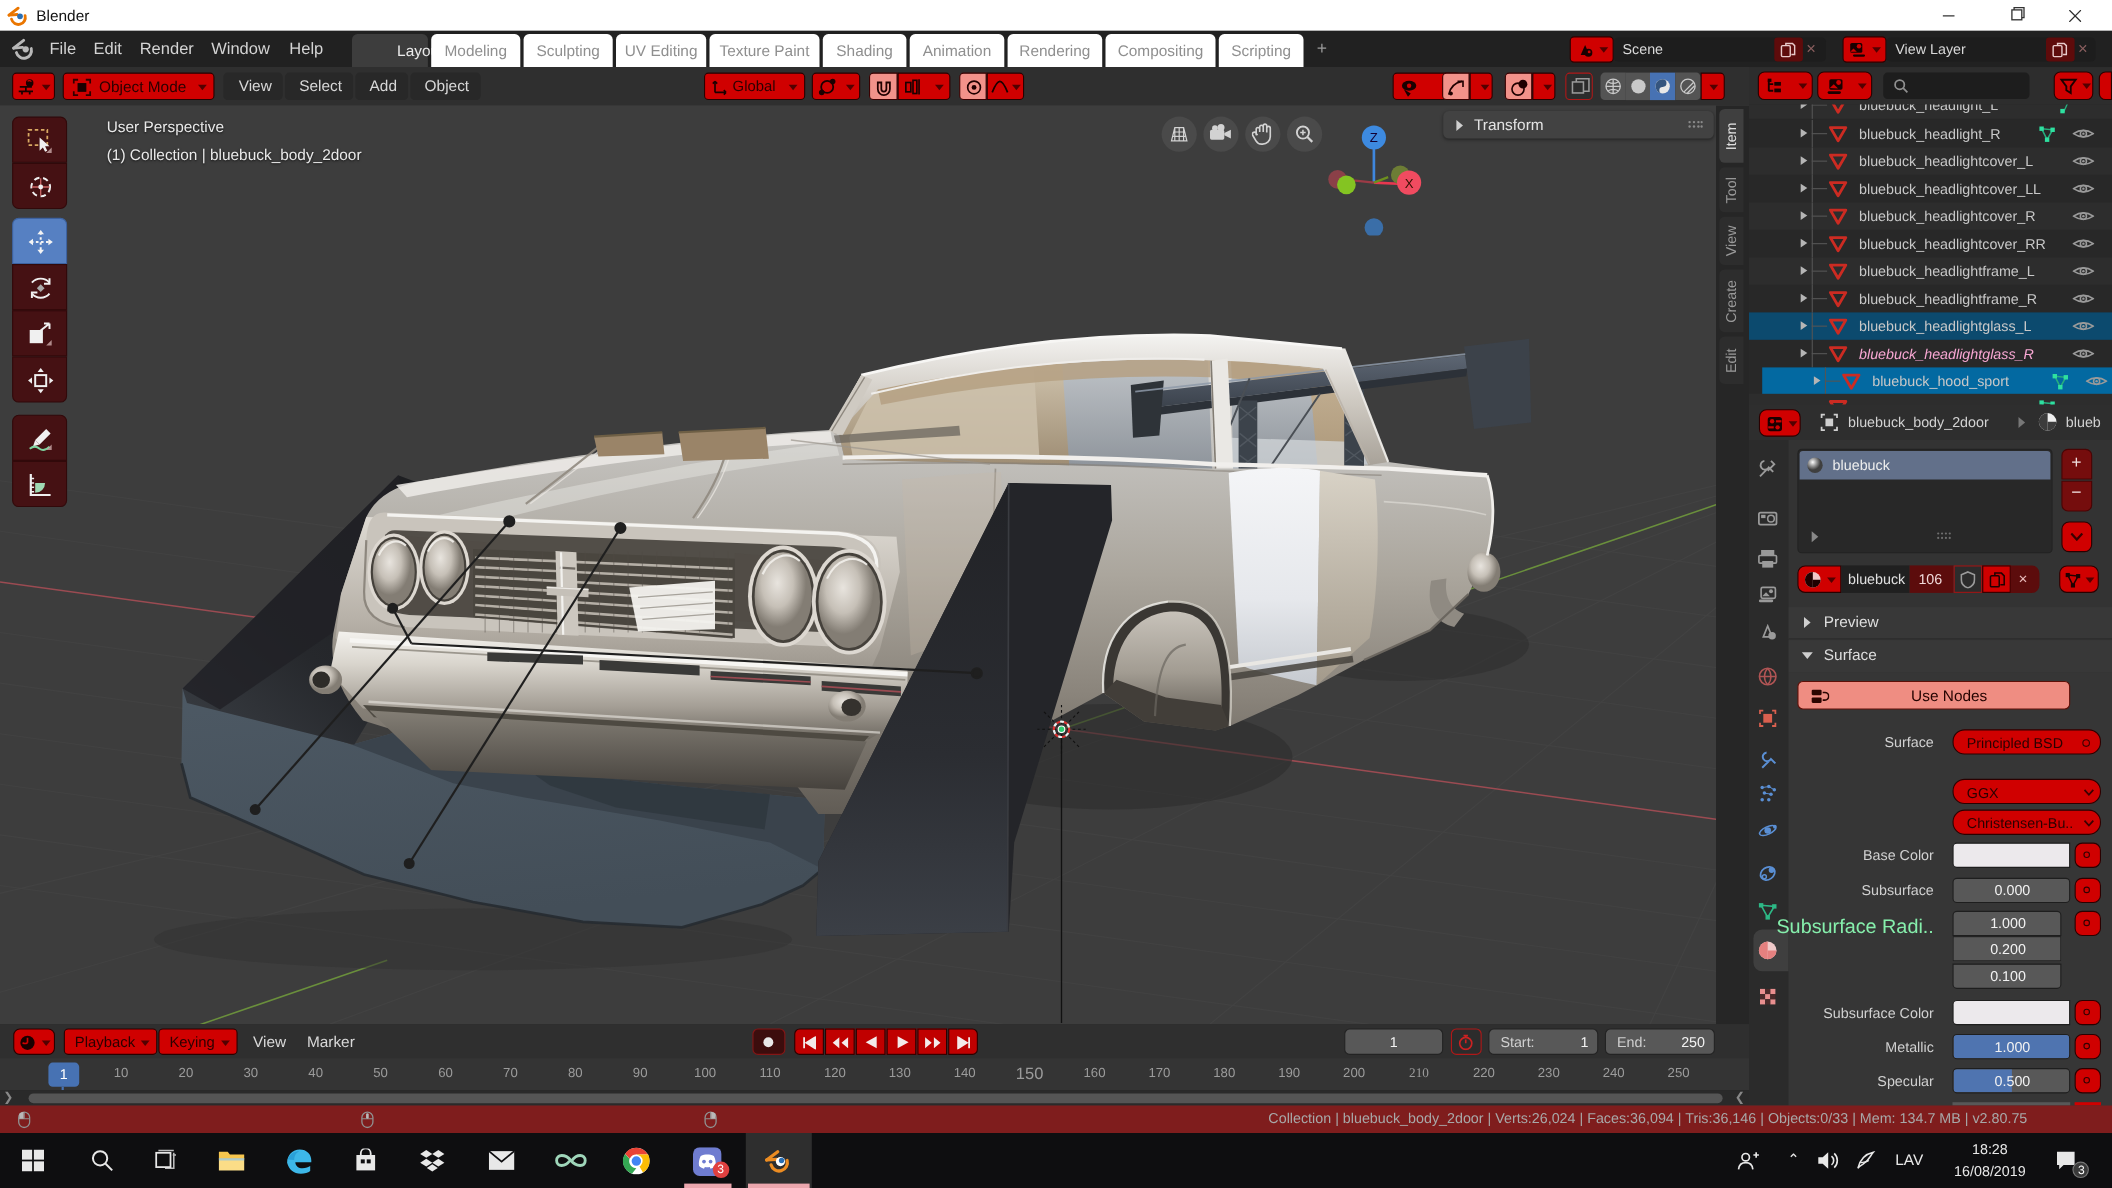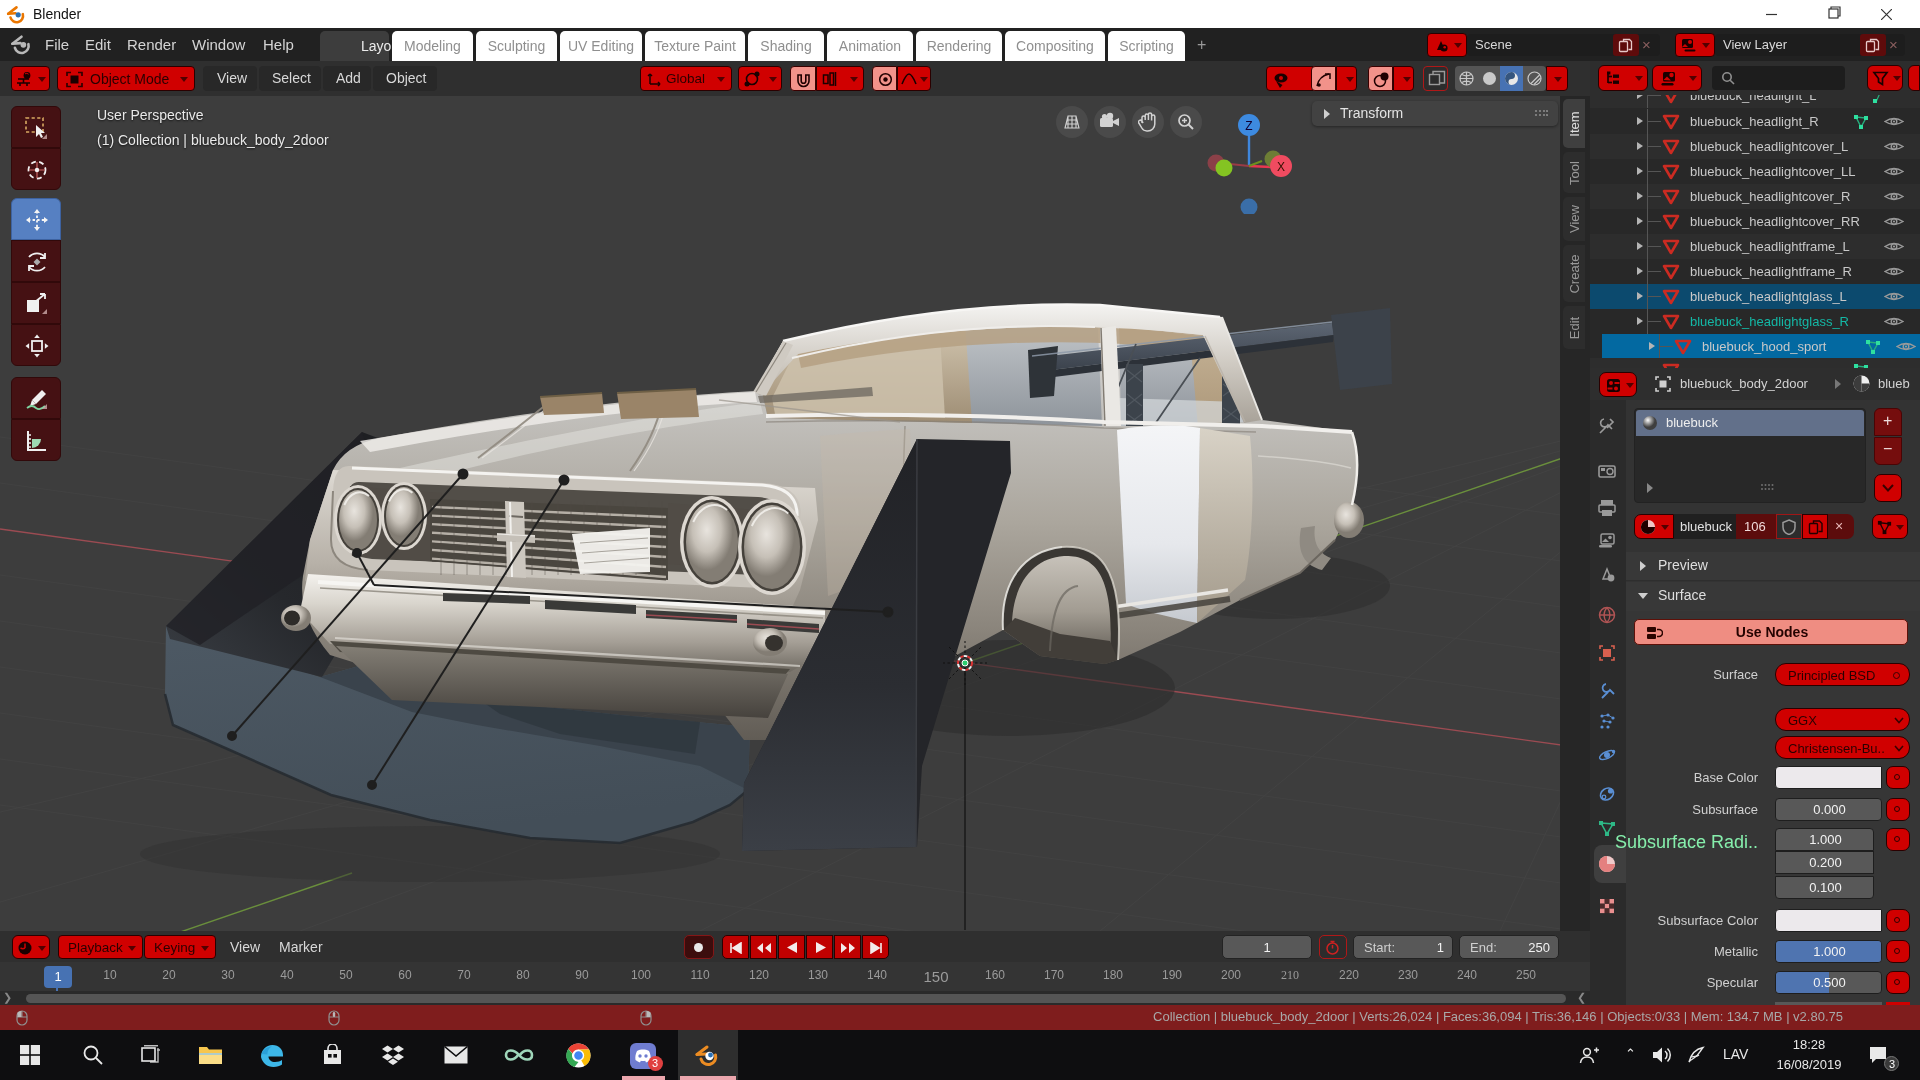--- a/index.html
+++ b/index.html
@@ -893,21 +893,21 @@
           <circle cx="10" cy="6.5" r="1.1" fill="#9a9a9a"></circle>
           </svg>
   </div>
   <div class="abs" style="left:0;top:214px;width:330px;height:25px;background:#282828;">
   <div class="abs" style="left:57px;top:0;width:1px;height:25px;background:#555;"></div>
   <div class="abs" style="left:57px;top:12px;width:14px;height:1px;background:#555;"></div>
   <div class="abs" style="left:47px;top:8px;width:0;height:0;border-top:4.5px solid transparent;border-bottom:4.5px solid transparent;border-left:6px solid #b5b5b5;"></div>
   <svg class="abs" style="left:71px;top:3px" width="20" height="20" viewBox="0 0 20 20">
       <path d="M3,4 H17 L10,16 Z" fill="none" stroke="#cc2b22" stroke-width="2.6" stroke-linejoin="round"></path>
           </svg>
-  <div class="txt" style="left:100px;top:5px;font-size:13px;color:#14b8a6;">bluebuck_headlightglass_R</div>
+  <div class="txt" style="left:100px;top:5px;font-size:13px;color:#f9a8d4;font-style:italic;">bluebuck_headlightglass_R</div>
   <svg class="abs" style="left:294px;top:6px" width="20" height="13" viewBox="0 0 20 13">
           <path d="M1,6.5 Q10,0.5 19,6.5 Q10,12.5 1,6.5 Z" fill="none" stroke="#9a9a9a" stroke-width="1.4"></path>
           <circle cx="10" cy="6.5" r="2.8" fill="none" stroke="#9a9a9a" stroke-width="1.4"></circle>
           <circle cx="10" cy="6.5" r="1.1" fill="#9a9a9a"></circle>
           </svg>
   </div>
   <div class="abs" style="left:12px;top:239px;width:330px;height:25px;background:#0369a1;">
   <div class="abs" style="left:57px;top:0;width:1px;height:25px;background:#555;"></div>
   <div class="abs" style="left:57px;top:12px;width:14px;height:1px;background:#555;"></div>
   <div class="abs" style="left:47px;top:8px;width:0;height:0;border-top:4.5px solid transparent;border-bottom:4.5px solid transparent;border-left:6px solid #b5b5b5;"></div>
@@ -1152,21 +1152,21 @@
     <div class="txt" style="left:32px;top:5px;font-size:14px;color:#dedede;">Preview</div>
 
   </div>
   <div class="abs" style="left:36px;top:214px;width:294px;height:29px;background:#383838;">
     <div class="abs" style="left:12px;top:11px;width:0;height:0;border-left:5px solid transparent;border-right:5px solid transparent;border-top:6px solid #cfcfcf;"></div>
     <div class="txt" style="left:32px;top:5px;font-size:14px;color:#dedede;">Surface</div>
 
   </div>
   <div class="abs" style="left:36px;top:243px;width:294px;height:394px;background:#363636;"></div>
 
-  <div class="abs" style="left:44px;top:251px;width:274px;height:26px;background:#ef8d82;border-radius:5px;border:1px solid #5e1008;font-weight:bold;">
+  <div class="abs" style="left:44px;top:251px;width:248px;height:26px;background:#ef8d82;border-radius:5px;border:1px solid #5e1008;">
     <svg class="abs" style="left:10px;top:4px" width="18" height="18" viewBox="0 0 18 18">
       <g fill="#2b0500">
             <rect x="2" y="3" width="9" height="5" rx="1"></rect>
             <rect x="2" y="10" width="9" height="5" rx="1"></rect>
           </g>
       <path d="M12,5.5 h2 a2.5,2.5 0 0 1 0,7 h-2" fill="none" stroke="#2b0500" stroke-width="1.5"></path>
     </svg>
     <div class="txt" style="left:0;top:4px;width:274px;text-align:center;font-size:14px;color:#240300;">Use Nodes</div>
   </div>
 

